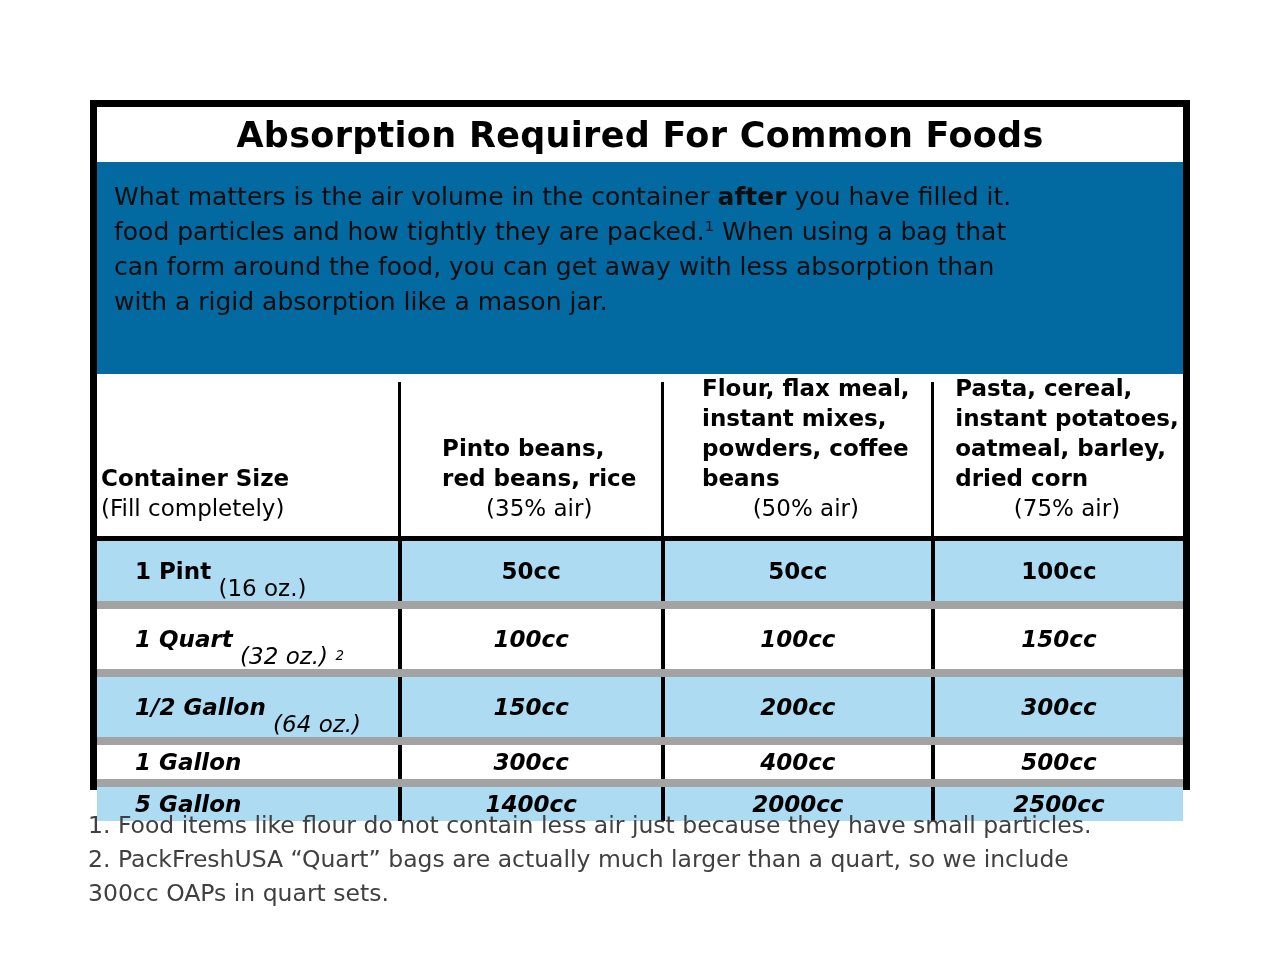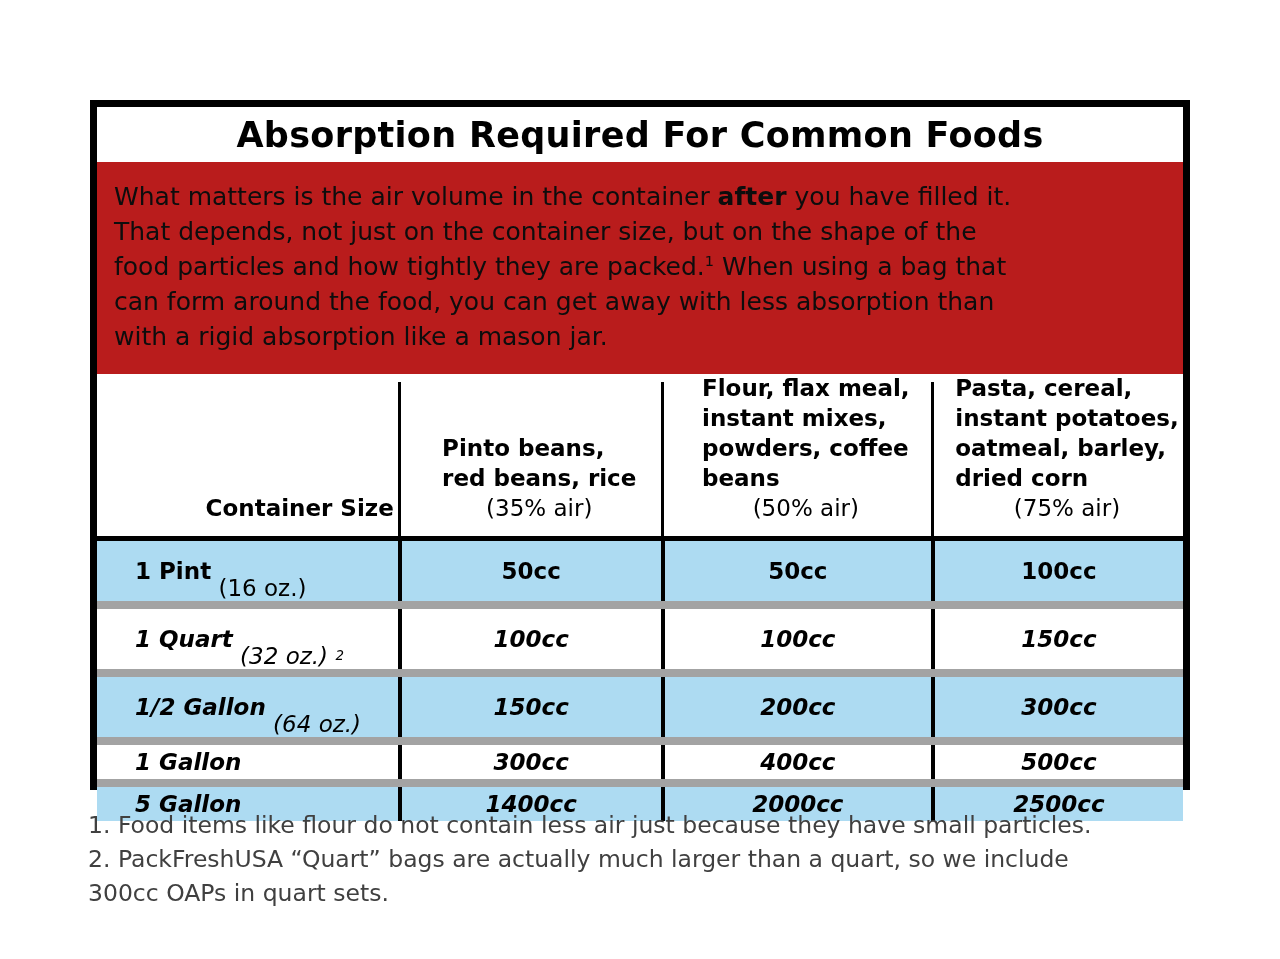--- a/index.html
+++ b/index.html
@@ -14,37 +14,37 @@
     border:7px solid #000; box-sizing:border-box; background:#fff;
     display:flex; flex-direction:column;
   }
   .title-strip {
     height:55px; flex:none; display:flex; align-items:center; justify-content:center;
     background:#fff;
   }
   .title { font-size:35px; font-weight:bold; letter-spacing:0.3px; }
   .intro {
     height:212px; flex:none; box-sizing:border-box;
-    background:#b91c1c; padding:17px 20px 0 17px;
+    background:#0369a1; padding:17px 20px 0 17px;
     font-size:25px; line-height:35px; color:#0d0d0d;
   }
   .intro-line b { font-weight:bold; }
   sup { font-size:58%; vertical-align:super; line-height:0; }
   .thead {
     height:167px; flex:none; box-sizing:border-box;
     border-bottom:5px solid #000; display:flex; background:#fff;
   }
   .th {
     position:relative; box-sizing:border-box;
     display:flex; flex-direction:column; justify-content:flex-end;
     padding:0 4px 13px 24px; font-size:23px; line-height:30px; text-align:left;align-items:center;
   }
   .th .tt { font-weight:bold; white-space:pre-line; }
   .th .ts { font-weight:normal; }
-  .th.c1 { align-items:flex-end; text-align:center; padding-left:4px; }
+  .th.c1 { align-items:flex-start; text-align:center; padding-left:4px; }
   .th.c2::before, .th.c3::before, .th.c4::before {
     content:""; position:absolute; left:0; top:8px; bottom:0; width:3px; background:#000;
   }
   .c1 { width:27.7%; }
   .c2 { width:24.2%; }
   .c3 { width:24.9%; }
   .c4 { width:23.2%; }
   .tbody { flex:1; display:flex; flex-direction:column;border-radius:7px; }
   .tr { flex:1; display:flex; }
   .tr + .tr { border-top:8px solid #a3a3a3;font-style:italic; }
@@ -68,29 +68,29 @@
 <body>
 
 <div class="frame">
 
   <div class="title-strip">
     <div class="title">Absorption Required For Common Foods</div>
   </div>
 
   <div class="intro">
     <div class="intro-line"><span>What matters is the air volume in the container </span><b>after</b><sup></sup><span> you have filled it.</span></div>
-    <div class="intro-line"><span>That depends, not just on the container size, but on the shape of the</span><b></b><sup></sup><span></span></div>
     <div class="intro-line"><span>food particles and how tightly they are packed.</span><b></b><sup>1</sup><span> When using a bag that</span></div>
     <div class="intro-line"><span>can form around the food, you can get away with less absorption than</span><b></b><sup></sup><span></span></div>
     <div class="intro-line"><span>with a rigid absorption like a mason jar.</span><b></b><sup></sup><span></span></div>
   </div>
 
   <div class="thead">
     <div class="th c1">
       <div class="tt">Container Size</div>
+      <div class="ts">(Fill completely)</div>
     </div>
     <div class="th c2">
       <div class="tt">Pinto beans,
 red beans, rice</div>
       <div class="ts">(35% air)</div>
     </div>
     <div class="th c3">
       <div class="tt">Flour, flax meal,
 instant mixes,
 powders, coffee

